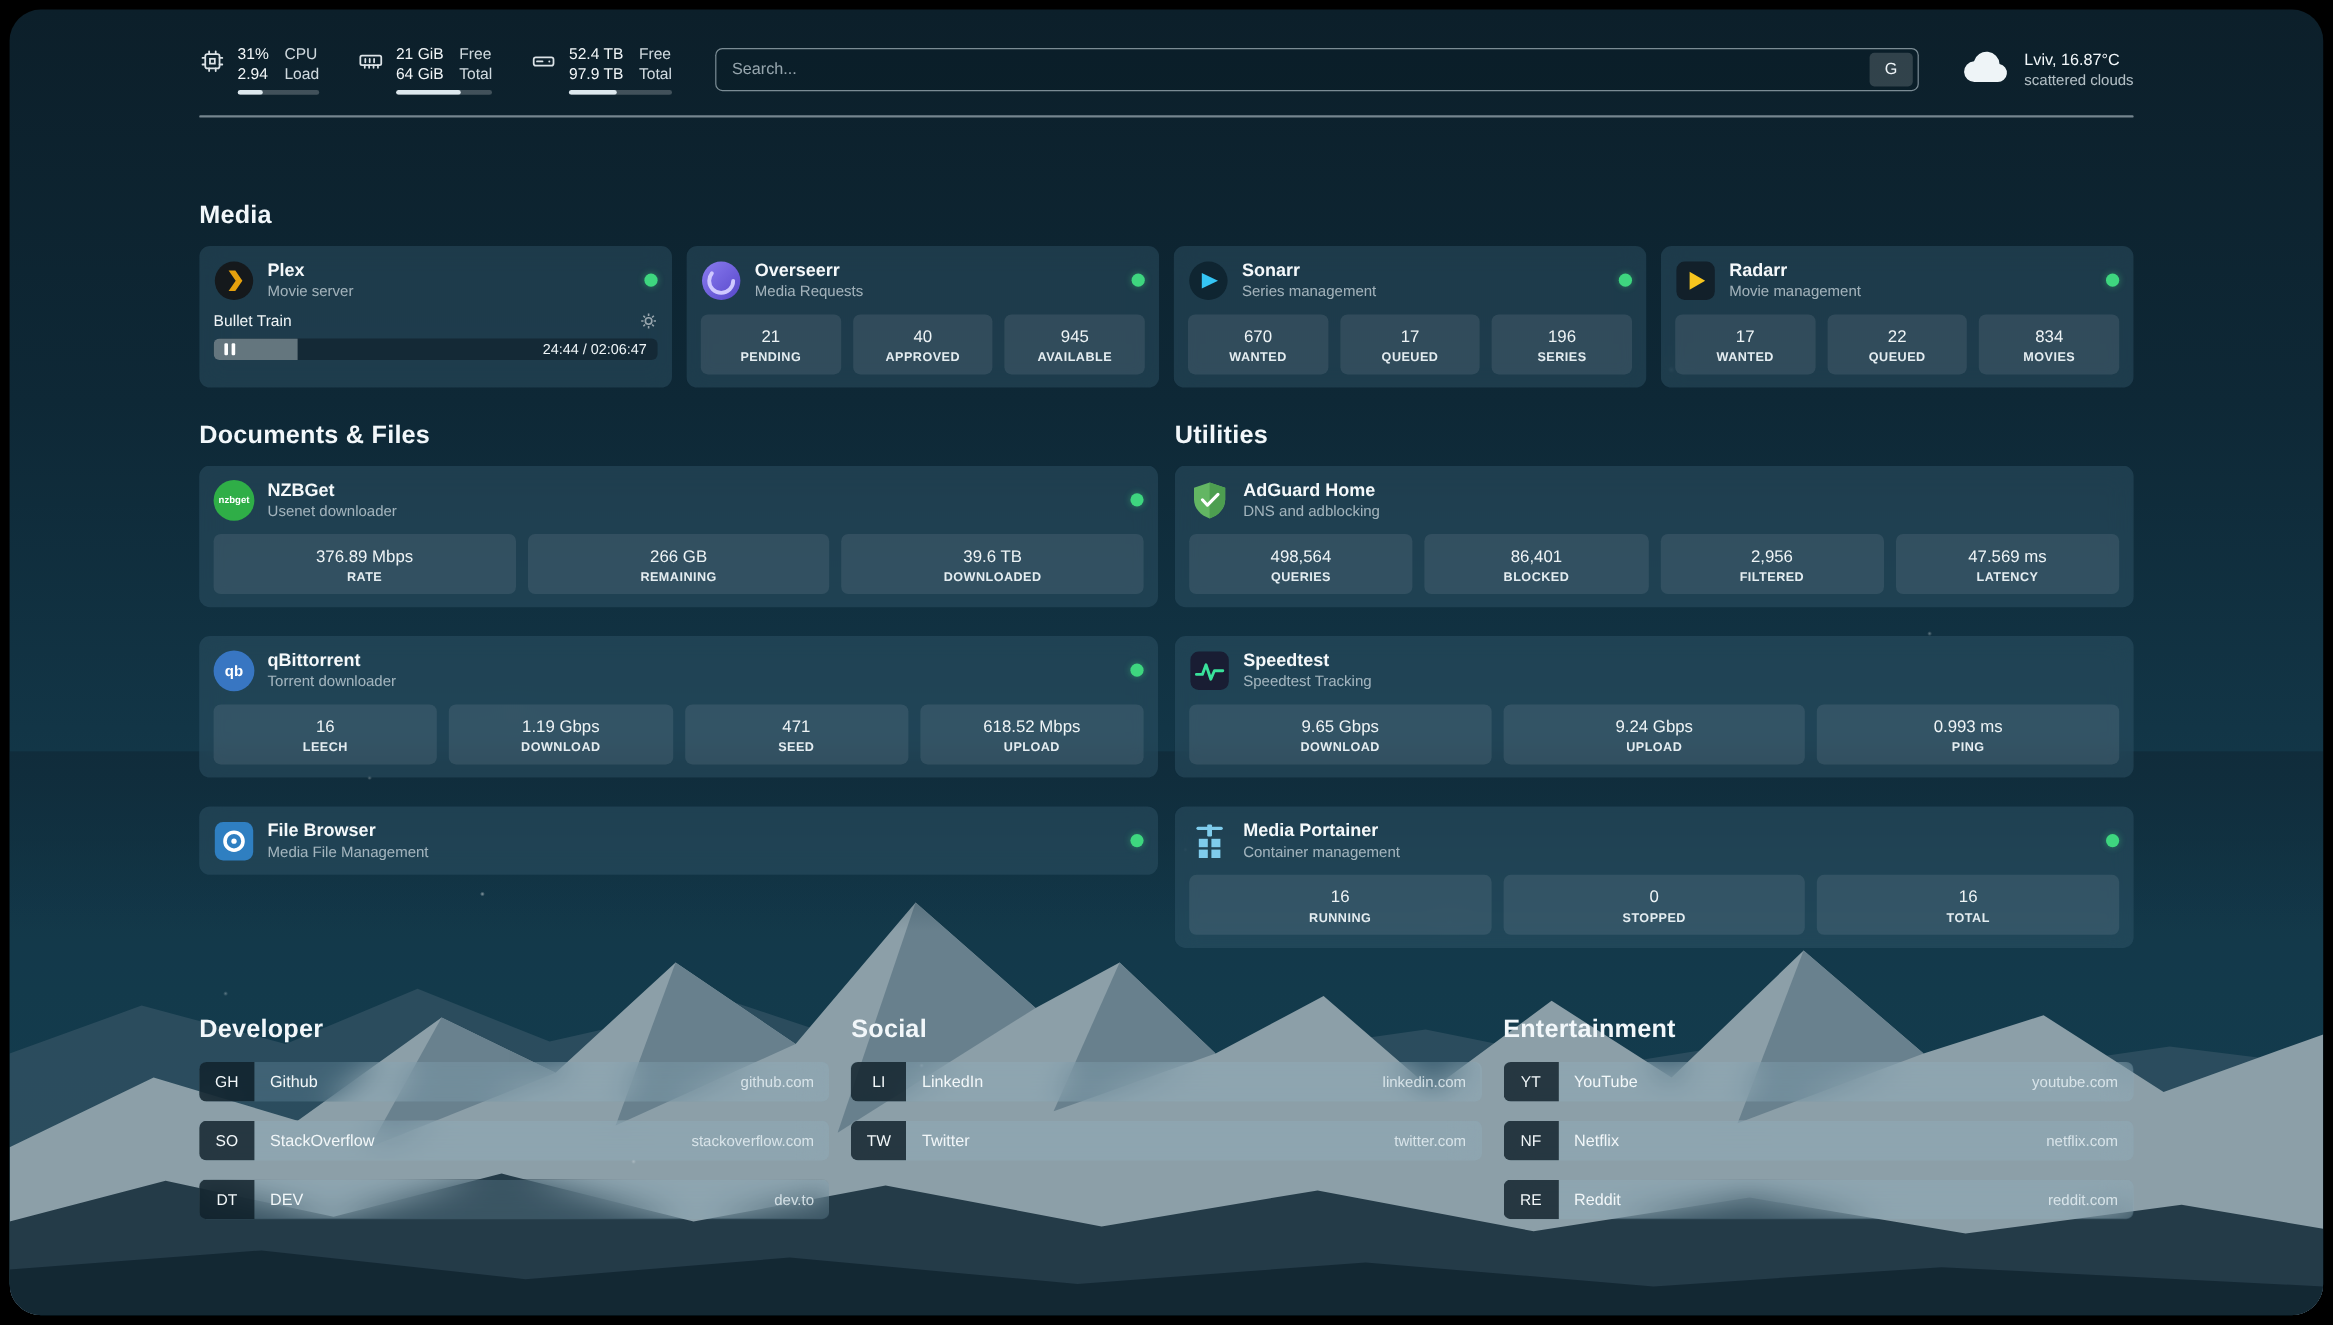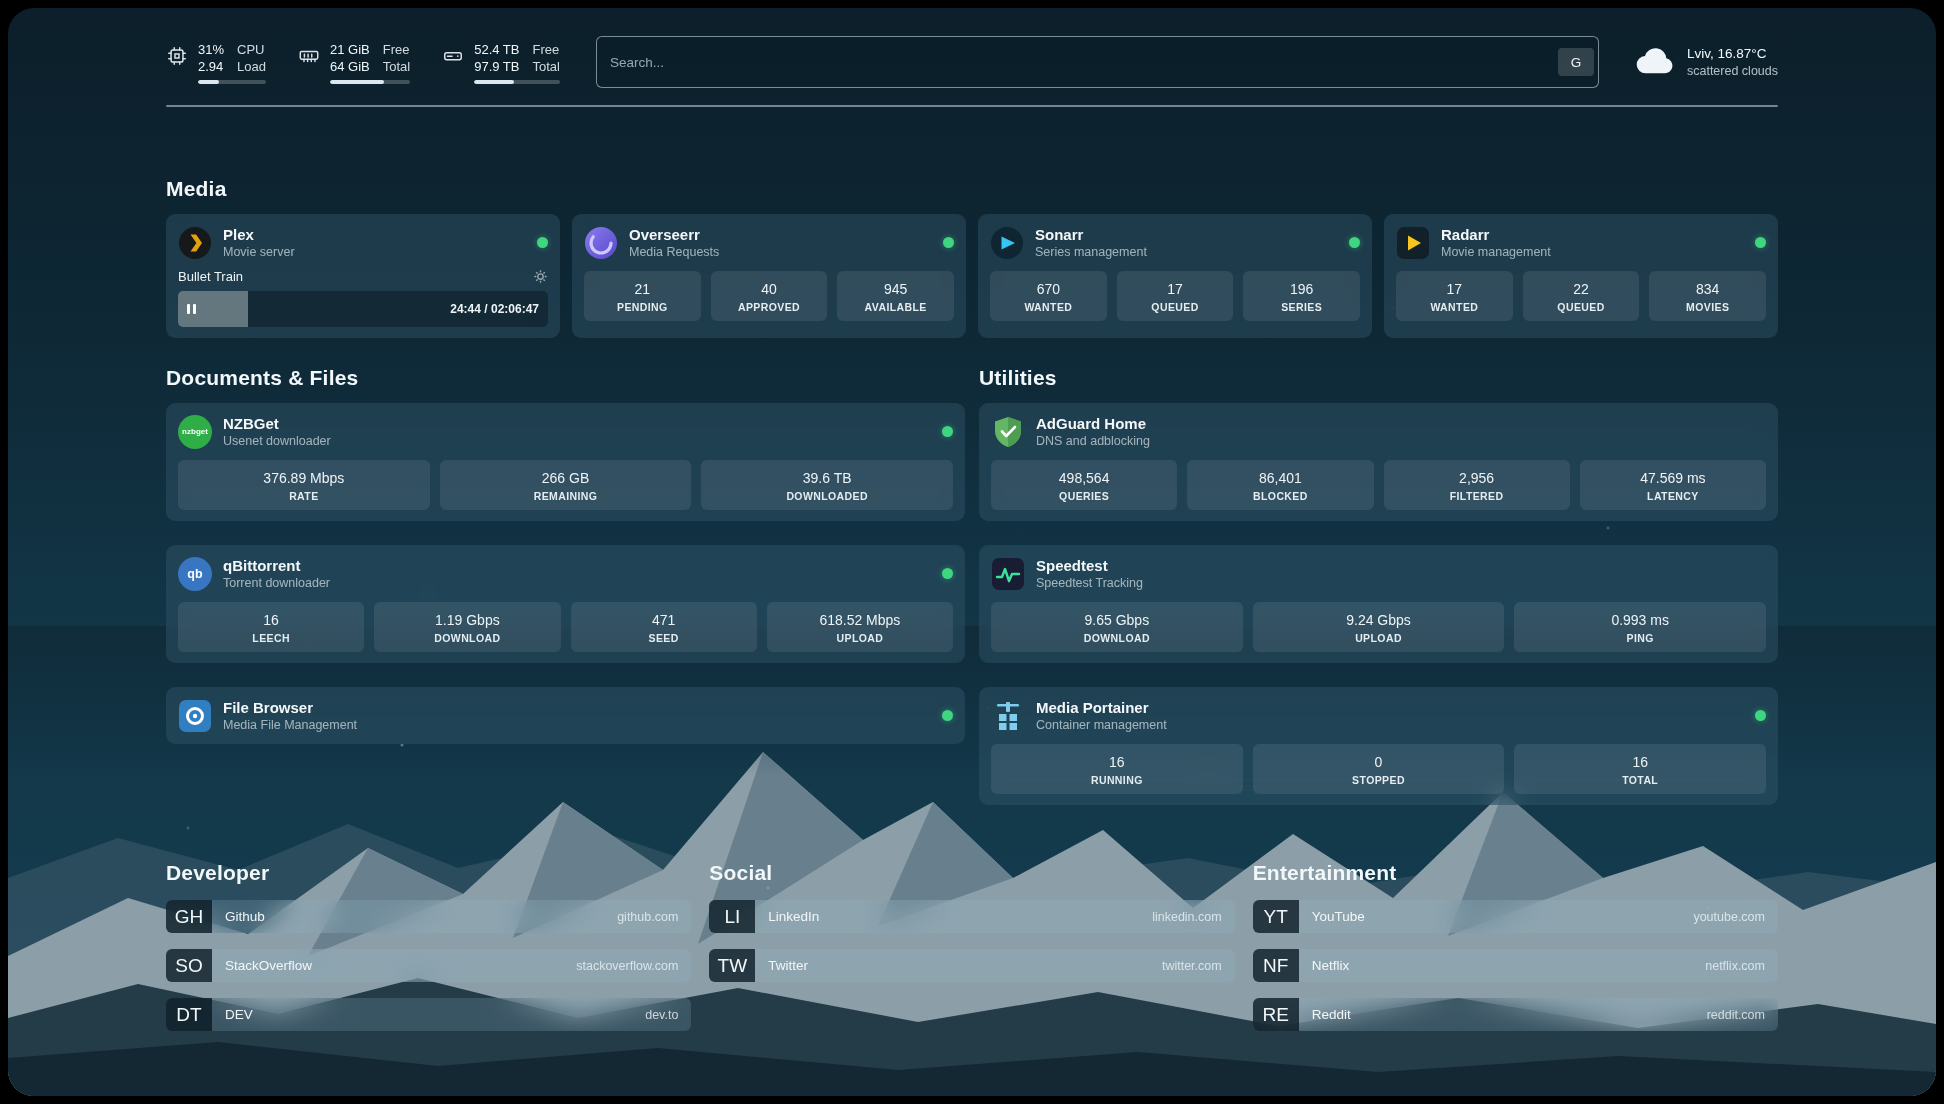--- a/index.html
+++ b/index.html
@@ -33,21 +33,21 @@
   .widgets { display:flex; gap:32px; flex:none; }
   .widget { display:flex; gap:10px; }
   .hw-icon { margin-top:4px; flex:none; opacity:.95; }
   .w-cols { display:flex; gap:13px; }
   .w-col { display:flex; flex-direction:column; }
   .w-col span { color:#f2f6f8; font-size:13px; line-height:17px; white-space:nowrap; }
   .w-col.labs span { color:rgba(235,243,247,.88); }
   .w-bar { margin-top:5px; height:4px; border-radius:2px; background:rgba(255,255,255,.22); overflow:hidden; }
   .w-fill { display:block; height:100%; background:#dde8ee; border-radius:2px; }
 
-  .search-box { flex:1; display:flex; align-items:center; height:52px; margin:0 10px;
+  .search-box { flex:1; display:flex; align-items:center; height:36px; margin:0 10px;
                 background:rgba(10,28,38,.35); border:1px solid rgba(216,231,239,.55);
                 border-radius:6px; padding:3px 4px 3px 0; }
   .search-box input { flex:1; background:transparent; border:0; outline:0; color:#fff;
                       font-size:13.5px; padding:0 13px; font-family:inherit; }
   .search-box input::placeholder { color:rgba(226,238,244,.65); }
   .g-btn { width:36px; height:28px; flex:none; background:rgba(255,255,255,.16); border:0;
            border-radius:4px; color:#eef4f8; font-size:13.5px; cursor:pointer;
            display:flex; align-items:center; justify-content:center; font-family:inherit; }
 
   .weather { display:flex; align-items:center; gap:12px; flex:none; }
@@ -81,34 +81,34 @@
   .stats { display:flex; gap:10px; margin-top:11px; }
   .stat { flex:1; background:rgba(255,255,255,.085); border-radius:6px; padding:9px 3px 8px;
           text-align:center; min-width:0; }
   .stat-value { font-size:14px; color:#eef4f6; line-height:18px; white-space:nowrap; }
   .stat-label { font-size:10.5px; font-weight:700; color:#e4edf1; letter-spacing:.4px; margin-top:3px; }
 
   
   .np-row { display:flex; align-items:center; margin-top:9px;text-align:center; }
   .np-title { font-size:13px; color:#f0f5f7; }
   .gear-btn { margin-left:auto; background:none; border:0; cursor:pointer; display:flex; padding:0; }
-  .player { position:relative; margin-top:7px; height:36px; border-radius:5px;
-            background:rgba(8,20,28,.45); overflow:hidden; display:flex; align-items:center;font-weight:bold; }
+  .player { position:relative; margin-top:7px; height:18px; border-radius:5px;
+            background:rgba(8,20,28,.45); overflow:hidden; display:flex; align-items:center; }
   .player-fill { position:absolute; left:0; top:0; bottom:0; background:rgba(233,243,248,.38); }
   .pause-btn { position:relative; width:26px; height:100%; background:transparent; border:0;
                display:flex; align-items:center; justify-content:center; gap:3px; cursor:pointer; }
   .pause-btn span { width:3px; height:10px; background:#fff; border-radius:1px; display:block; }
   .np-time { position:relative; margin-left:auto; padding-right:9px; font-size:12px; color:#eef4f7; white-space:nowrap; }
 
   
   .bookmarks { display:grid; grid-template-columns:repeat(3,1fr); gap:18px; margin-top:56px; }
   .bm-col .section-title { margin-bottom:15px; }
   .bm-row { display:flex; align-items:stretch; height:33px; border-radius:6px; overflow:hidden;
             background:rgba(150,188,208,.20); backdrop-filter:blur(12px); margin-bottom:16px; cursor:pointer; }
-  .bm-abbr { width:46px; flex:none; background:rgba(9,24,33,.78); color:#f2f7f9; font-size:19px;
+  .bm-abbr { width:46px; flex:none; background:rgba(9,24,33,.78); color:#f2f7f9; font-size:13px;
              display:flex; align-items:center; justify-content:center; }
   .bm-name { display:flex; align-items:center; padding:0 13px; color:#f2f7f9; font-size:13.5px; flex:1; }
   .bm-url { display:flex; align-items:center; padding-right:13px; color:rgba(235,244,248,.8); font-size:12.5px; white-space:nowrap; }
 </style>
 </head>
 <body>
 
 <div class="window">
 
   <svg class="mountains" viewBox="0 0 1928 470" preserveAspectRatio="none">

